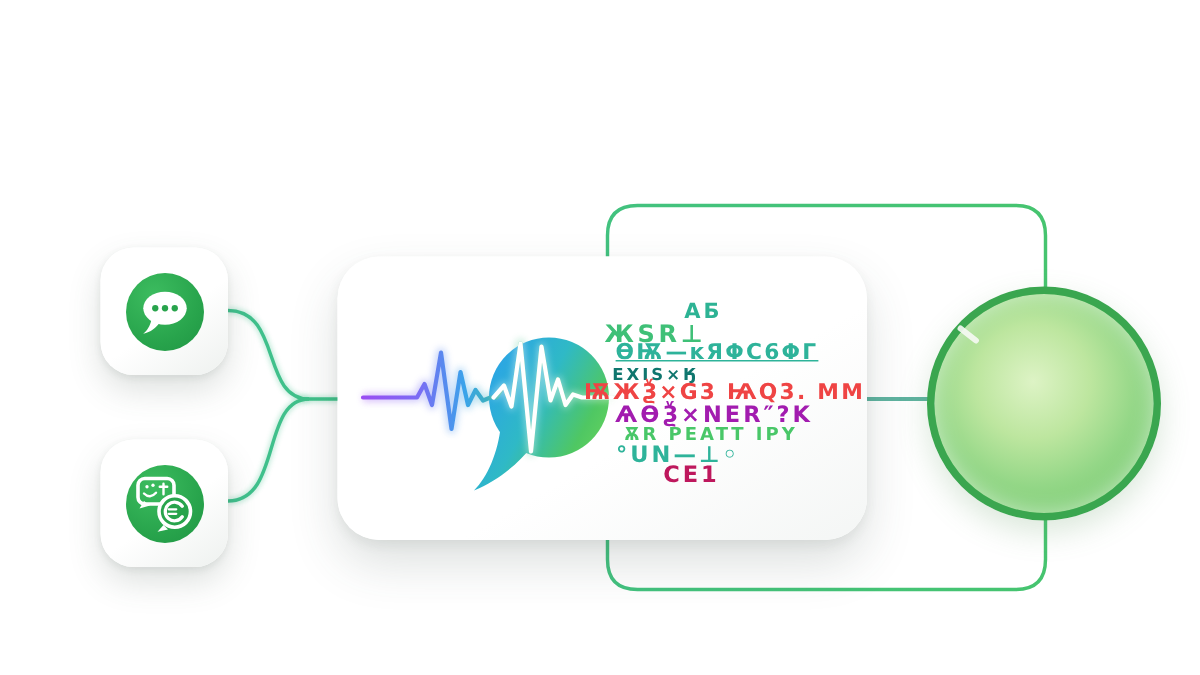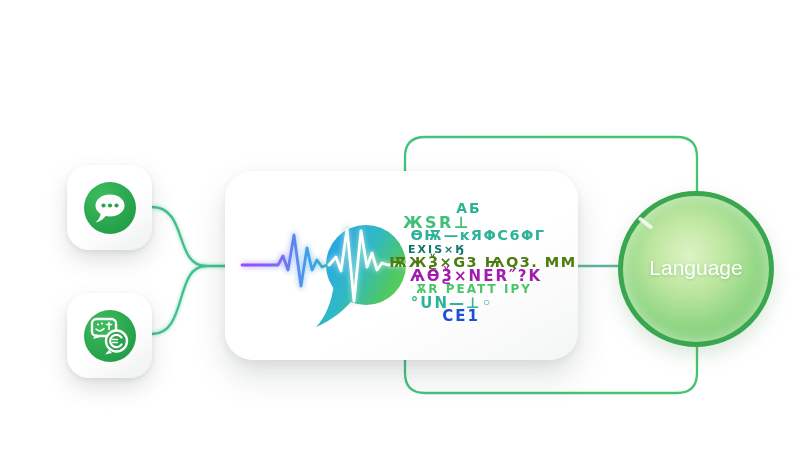--- a/index.html
+++ b/index.html
@@ -24,27 +24,27 @@
     box-shadow:0 16px 32px rgba(60,80,70,.17),0 3px 8px rgba(60,80,70,.08);overflow:hidden;}
   .main-card svg.wave{position:absolute;left:0;top:0;}
 
   
   .glyphs{position:absolute;left:388px;top:159px;width:190px;z-index:3;
     display:flex;flex-direction:column;align-items:center;
     font-family:"DejaVu Sans",sans-serif;font-weight:bold;pointer-events:none;}
   .gl{line-height:13.5px;white-space:nowrap;}
   .g0{font-size:14px;letter-spacing:2px;color:#2db394;transform:translateX(-14px);}
   .g1{font-size:16px;letter-spacing:2.5px;color:#3fc077;transform:translateX(-46px);text-align:center;}
-  .g2{font-size:14.5px;letter-spacing:1.5px;color:#2eb39a;transform:translateX(-5px);}
+  .g2{font-size:14.5px;letter-spacing:1.5px;color:#2eb39a;transform:translateX(-5px);text-decoration:underline;}
   .g3{font-size:11px;letter-spacing:2px;color:#0f766e;transform:translateX(-46px);}
-  .g4{font-size:14.5px;letter-spacing:1.5px;color:#4d7c0f;transform:translateX(0);}
+  .g4{font-size:14.5px;letter-spacing:1.5px;color:#ef4444;transform:translateX(0);}
   .g5{font-size:15px;letter-spacing:2px;color:#a21caf;transform:translateX(-7px);}
   .g6{font-size:12px;letter-spacing:2px;color:#49c768;transform:translateX(-9px);}
   .g7{font-size:15px;letter-spacing:2px;color:#2eb39a;transform:translateX(-31px);}
-  .g8{font-size:15px;letter-spacing:2px;color:#1d4ed8;transform:translateX(-22px);}
+  .g8{font-size:15px;letter-spacing:2px;color:#be185d;transform:translateX(-22px);}
 
   
   .result-circle{position:absolute;left:618px;top:148px;width:156px;height:156px;z-index:2;
     border-radius:50%;border:5px solid #3aa64f;box-sizing:border-box;
     background:radial-gradient(circle at 45% 40%,#ddf3c5 0%,#bde69f 32%,#94d787 58%,#67c364 100%);
     box-shadow:inset 0 0 14px rgba(255,255,255,.55),0 8px 20px rgba(90,150,90,.22);
     display:flex;flex-direction:column;align-items:center;justify-content:center;}
   .result-circle .line{color:#ffffff;font-size:21px;line-height:33px;font-weight:normal;
     text-shadow:0 1px 3px rgba(70,140,70,.35);transform:translateY(-2px);}
   .ring-notch{position:absolute;left:14px;top:25px;width:17px;height:4px;border-radius:2px;
@@ -148,16 +148,15 @@
     <span class="gl g3">EXIS×Ӄ</span>
     <span class="gl g4">ѬЖѮ×G3 ѨQ3. MM</span>
     <span class="gl g5">ѦѲѮ×NER″?K</span>
     <span class="gl g6">ѪR PEATT IPY</span>
     <span class="gl g7">°UN—⊥◦</span>
     <span class="gl g8">CE1</span>
   </div>
 
   <div class="result-circle">
     <div class="ring-notch"></div>
-    <span class="line">Language</span>
   </div>
 
 </div>
 
 </body></html>

